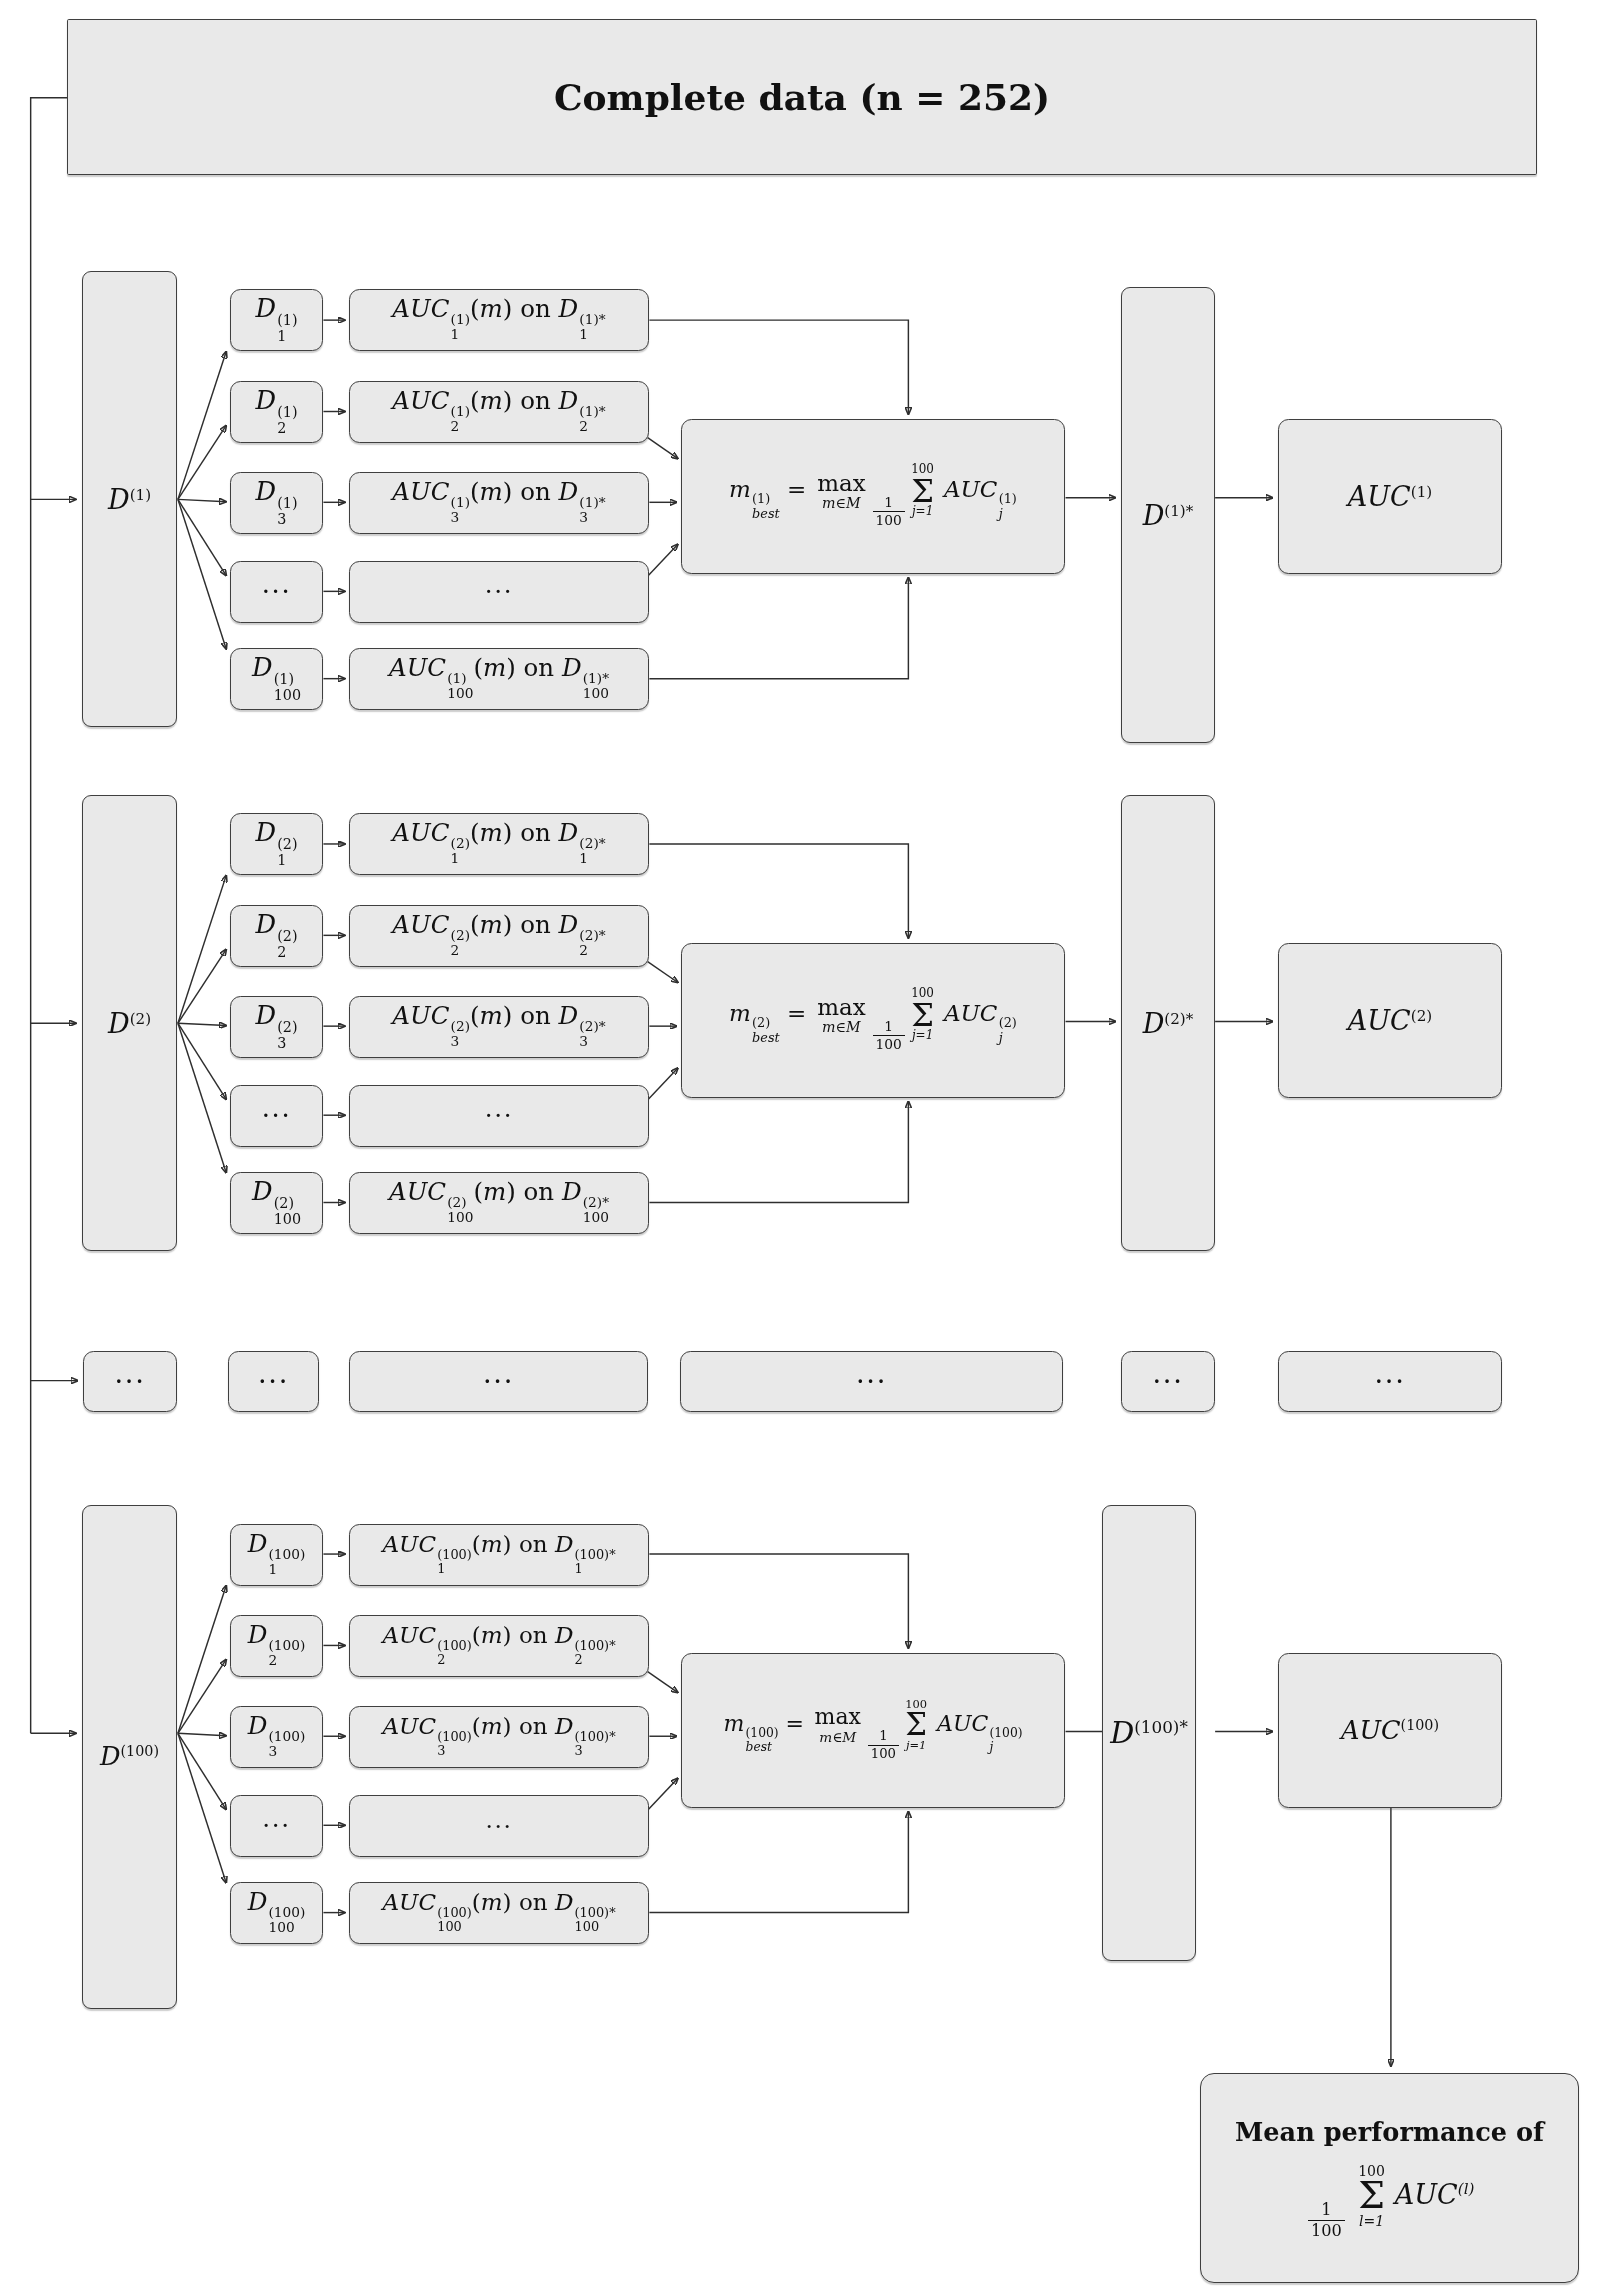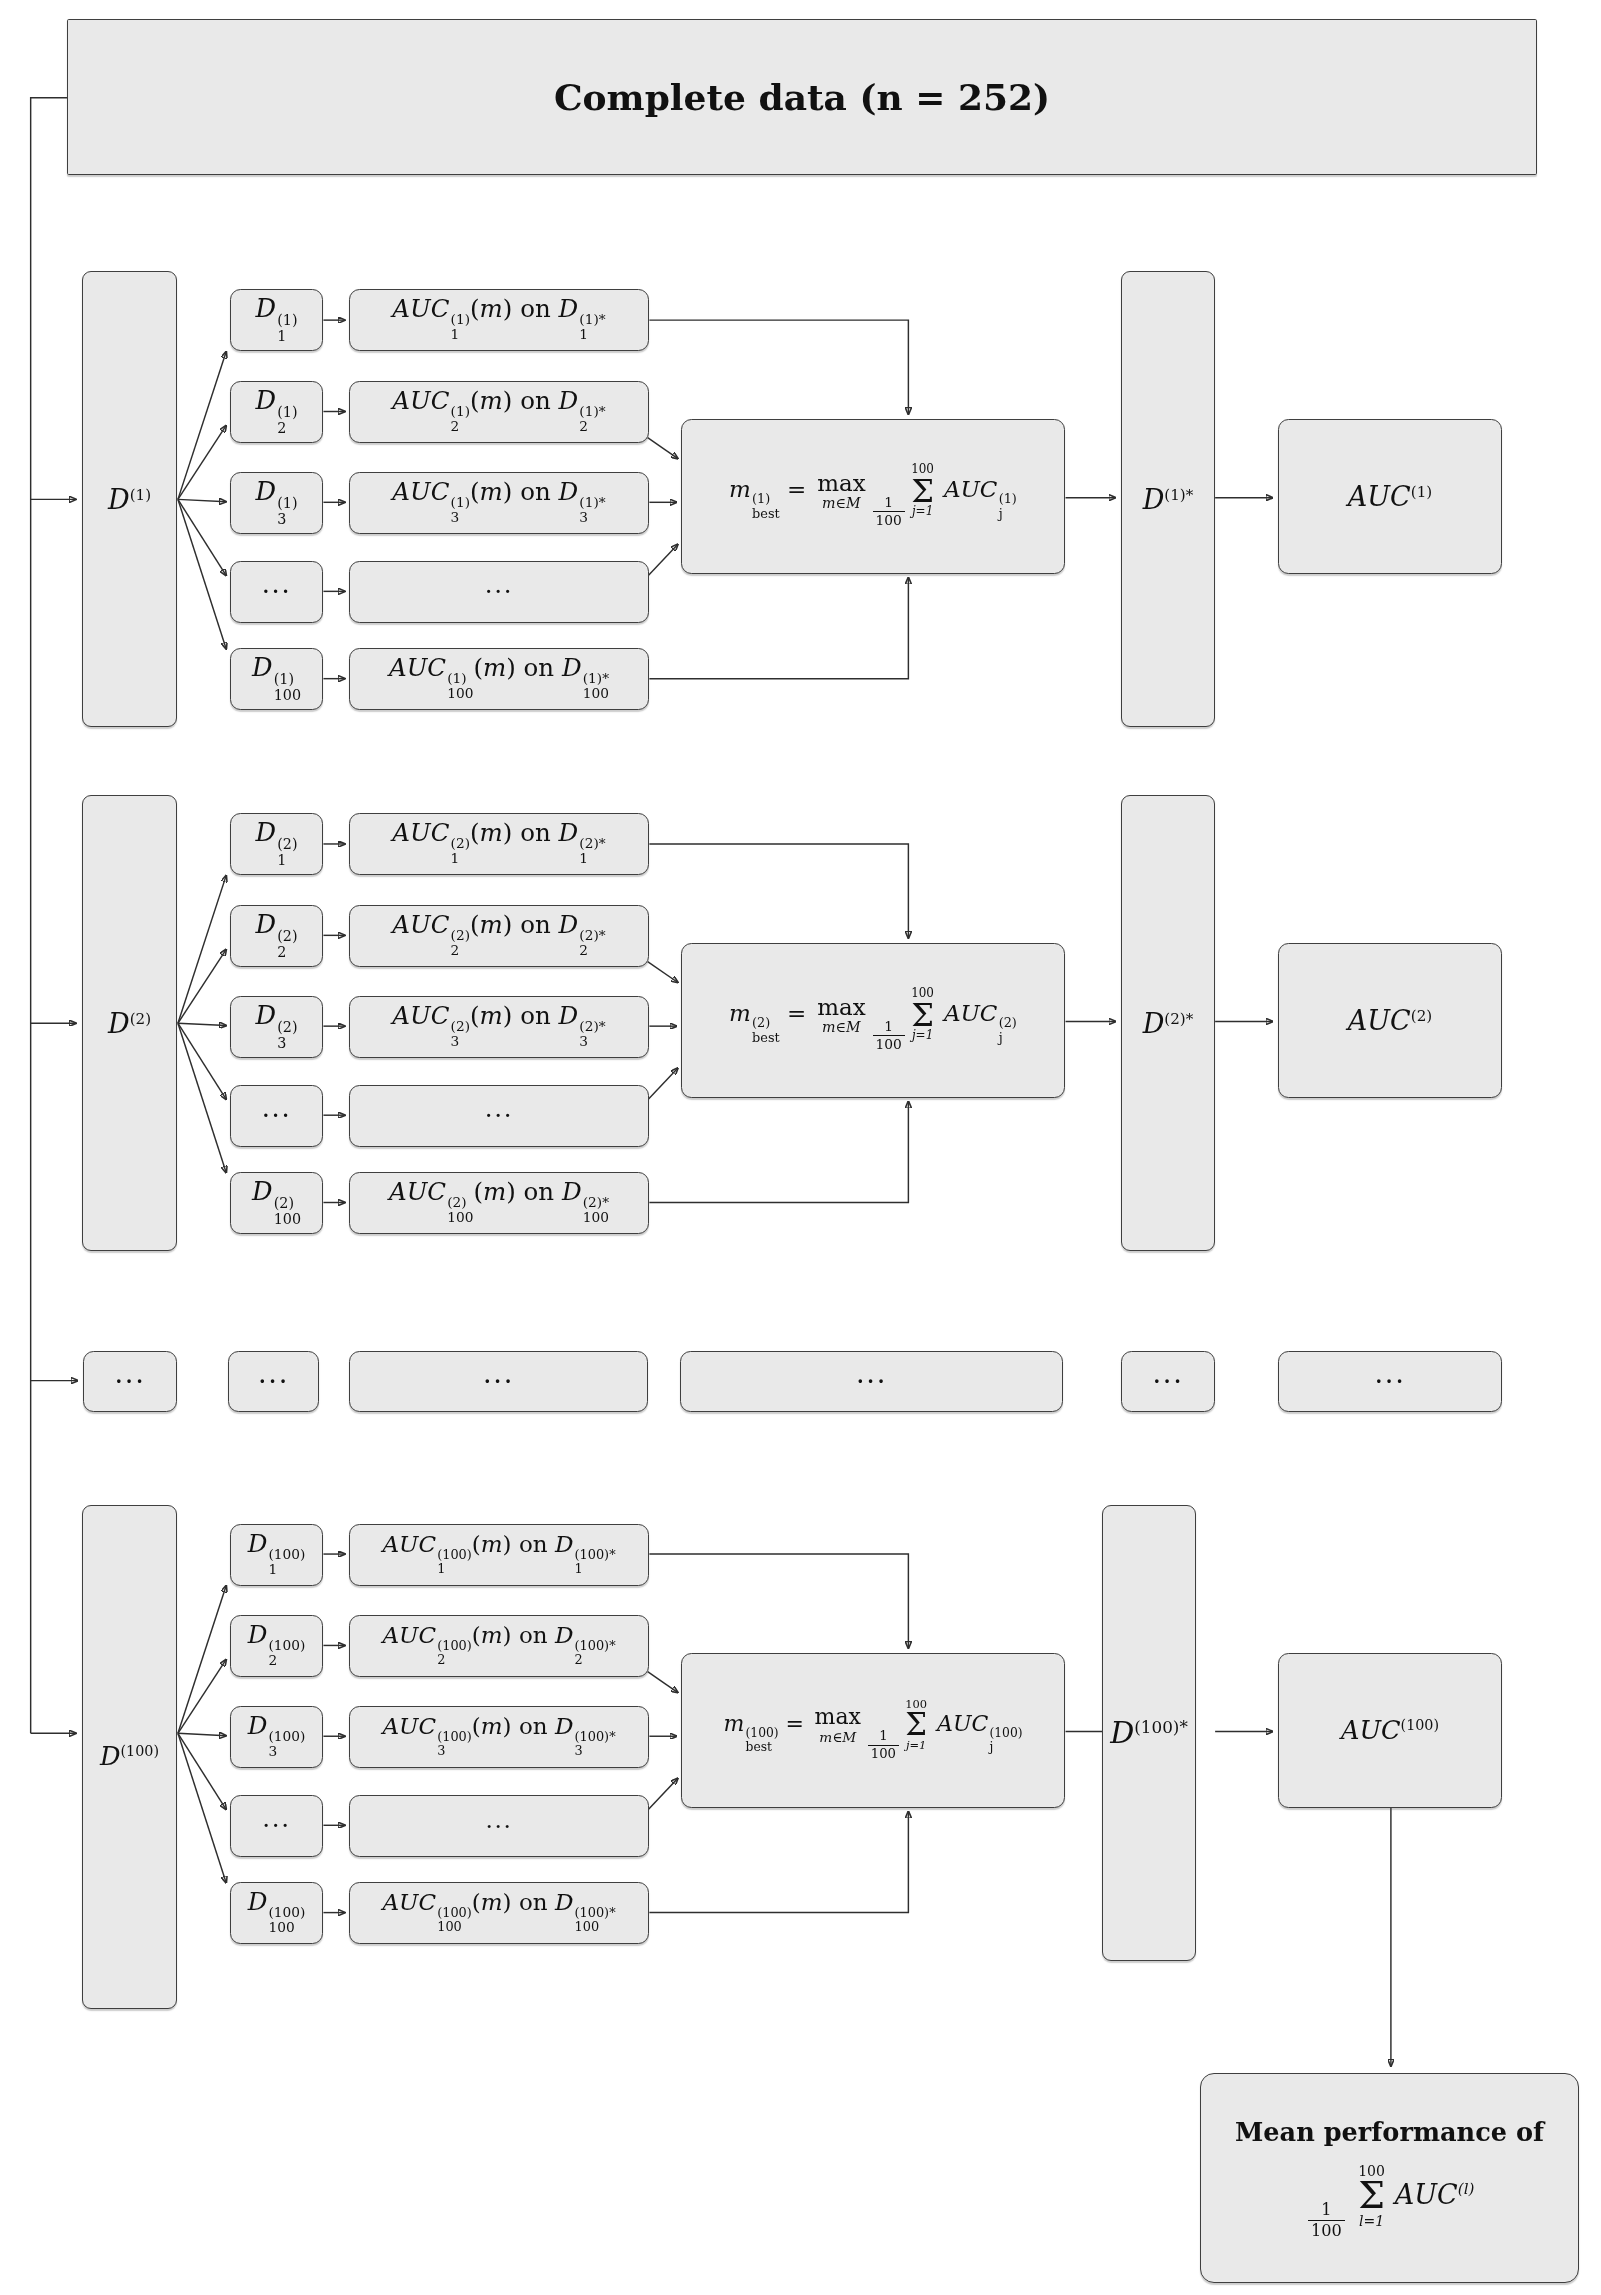--- a/index.html
+++ b/index.html
@@ -11,21 +11,21 @@
        display:flex;align-items:center;justify-content:center;box-sizing:border-box;z-index:1;
        box-shadow:0 1.7px 1.2px rgba(90,90,90,.30)}
   .tall{border-radius:9px}
   .sharp{border-radius:1.7px;border-width:1.7px}
   .mline{white-space:nowrap;line-height:1;display:inline-block}
   .tk-i{font-style:italic}
   .tk-sup{font-size:.56em;vertical-align:.62em}
   .tk-sup.it{font-style:italic}
   .tk-ss{display:inline-flex;flex-direction:column;align-items:flex-start;font-size:.56em;
          line-height:1.12;vertical-align:-.5em;margin-left:1.2px}
-  .tk-ss .it{}
+  .tk-ss .it{font-style:italic}
   .tk-frac{display:inline-flex;flex-direction:column;align-items:center;font-size:.6em;
          line-height:1.25;vertical-align:-.7em;margin:0 3.5px}
   .tk-frac .den{border-top:1.5px solid #111;padding:0 2.9px}
   .tk-sum{display:inline-flex;flex-direction:column;align-items:center;line-height:1;
          vertical-align:middle;margin:0 2.9px}
   .tk-sum .st{font-size:.52em}
   .tk-sum .sy{font-size:1.4em;line-height:.95}
   .tk-sum .sb{font-size:.52em}
   .tk-sum .it{font-style:italic}
   .tk-under{display:inline-flex;flex-direction:column;align-items:center;line-height:1.1;
@@ -194,21 +194,21 @@
         <span class="den">100</span>
       </span><span class="tk-sum">
         <span class="st">100</span>
         <span class="sy">Σ</span>
         <span class="sb it">j=1</span>
       </span><span class="tk-sp"></span><span class="tk-i">AUC</span><span class="tk-ss">
         <span>(1)</span>
         <span class="it">j</span>
       </span></span>
   </div>
-<div class="box tall" style="left:1121px;top:271px;width:94px;height:456px;font-size:27px">
+<div class="box tall" style="left:1121px;top:287px;width:94px;height:456px;font-size:27px">
     <span class="mline"><span class="tk-i">D</span><span class="tk-sup">(1)*</span></span>
   </div>
 <div class="box" style="left:1278px;top:419px;width:224px;height:155px;font-size:27px">
     <span class="mline"><span class="tk-i">AUC</span><span class="tk-sup">(1)</span></span>
   </div>
 
 <div class="box tall" style="left:82px;top:795px;width:95px;height:456px;font-size:27px">
     <span class="mline"><span class="tk-i">D</span><span class="tk-sup">(2)</span></span>
   </div>
 <div class="box" style="left:230px;top:813px;width:93px;height:62px;font-size:25.6px">

